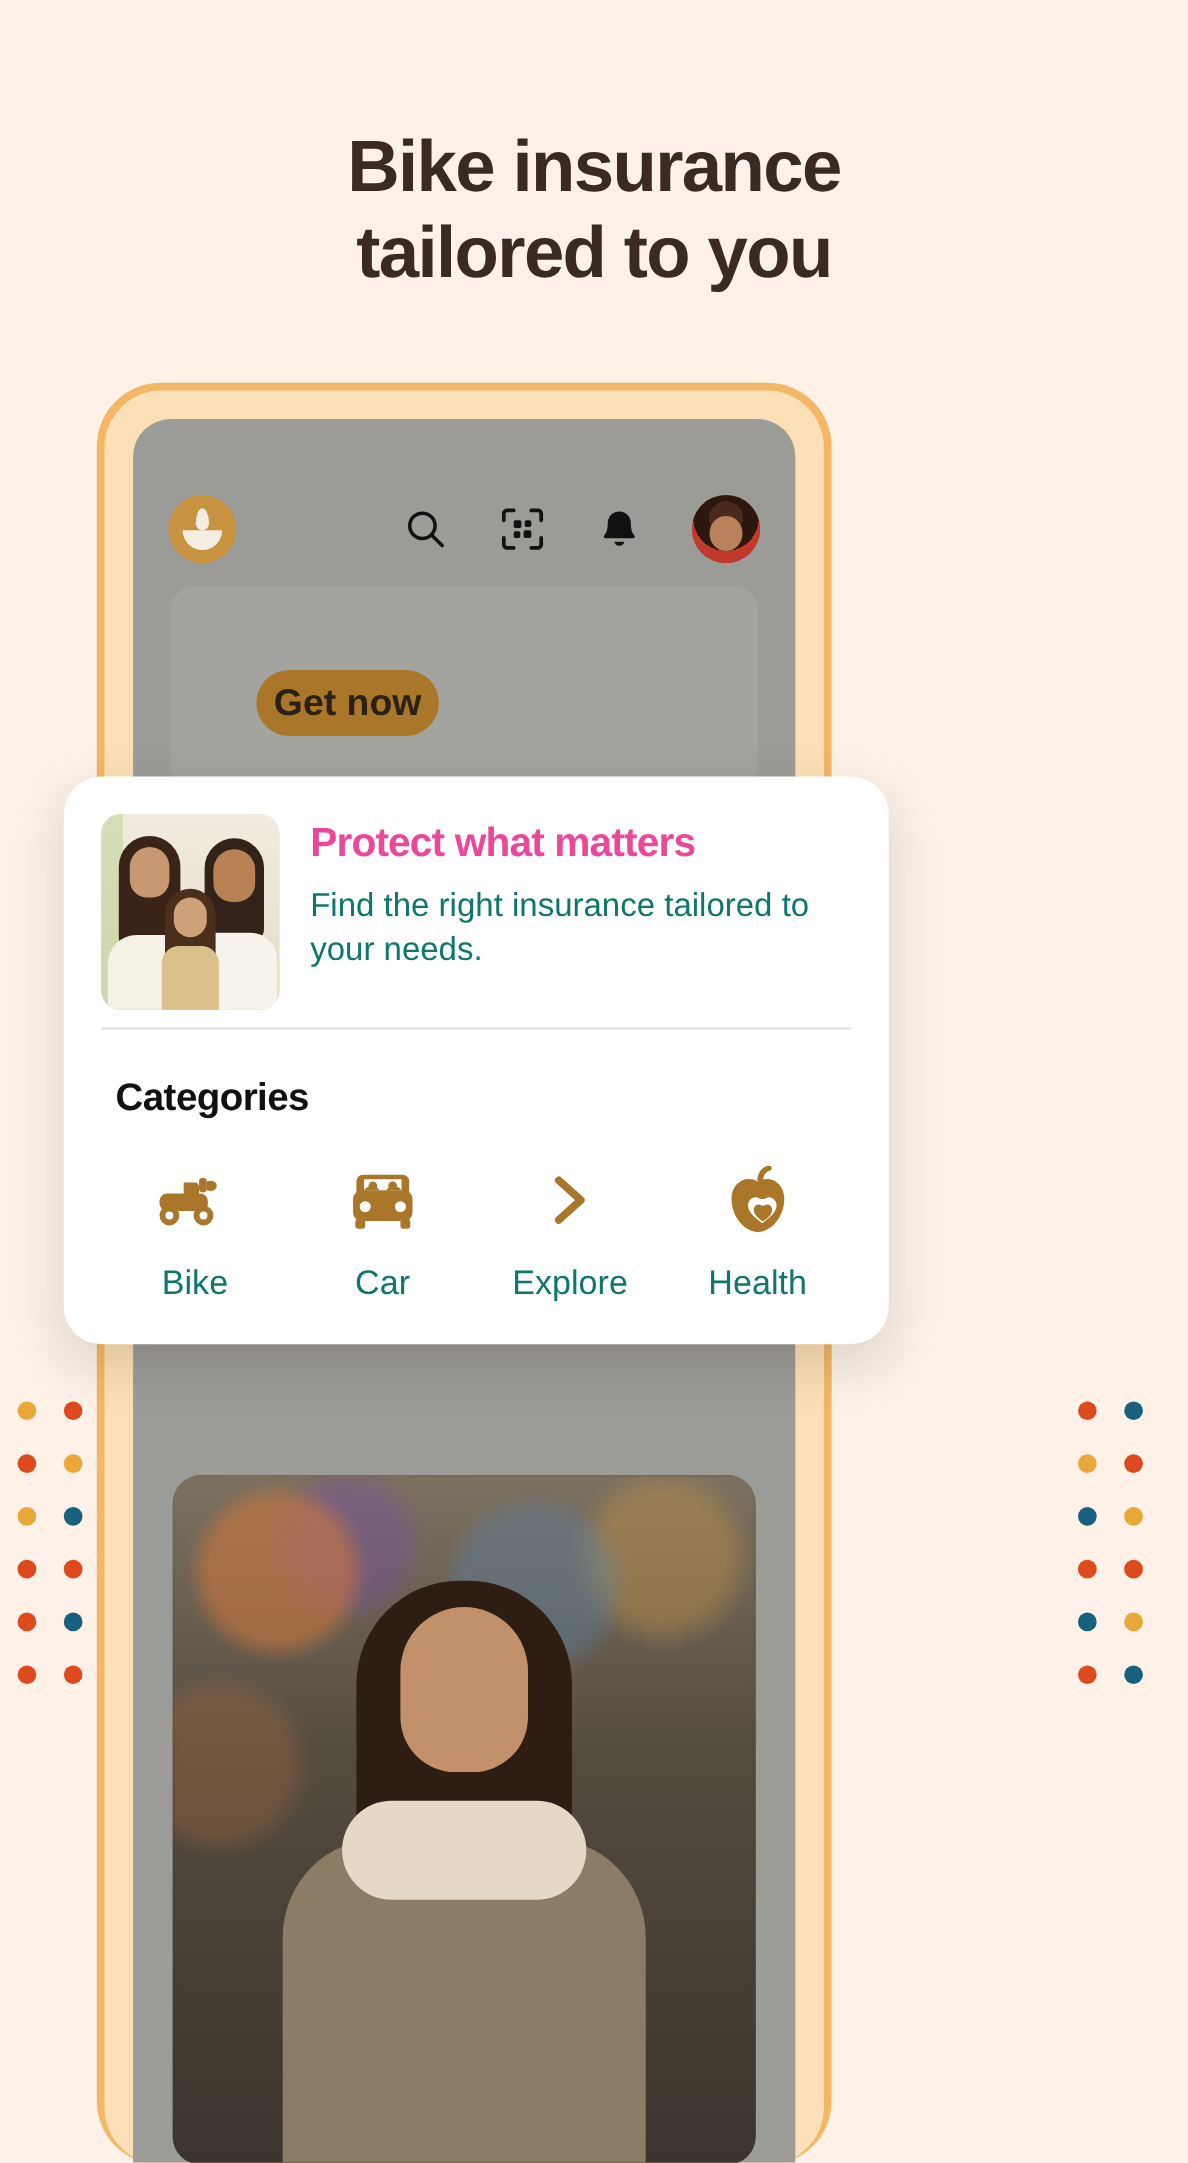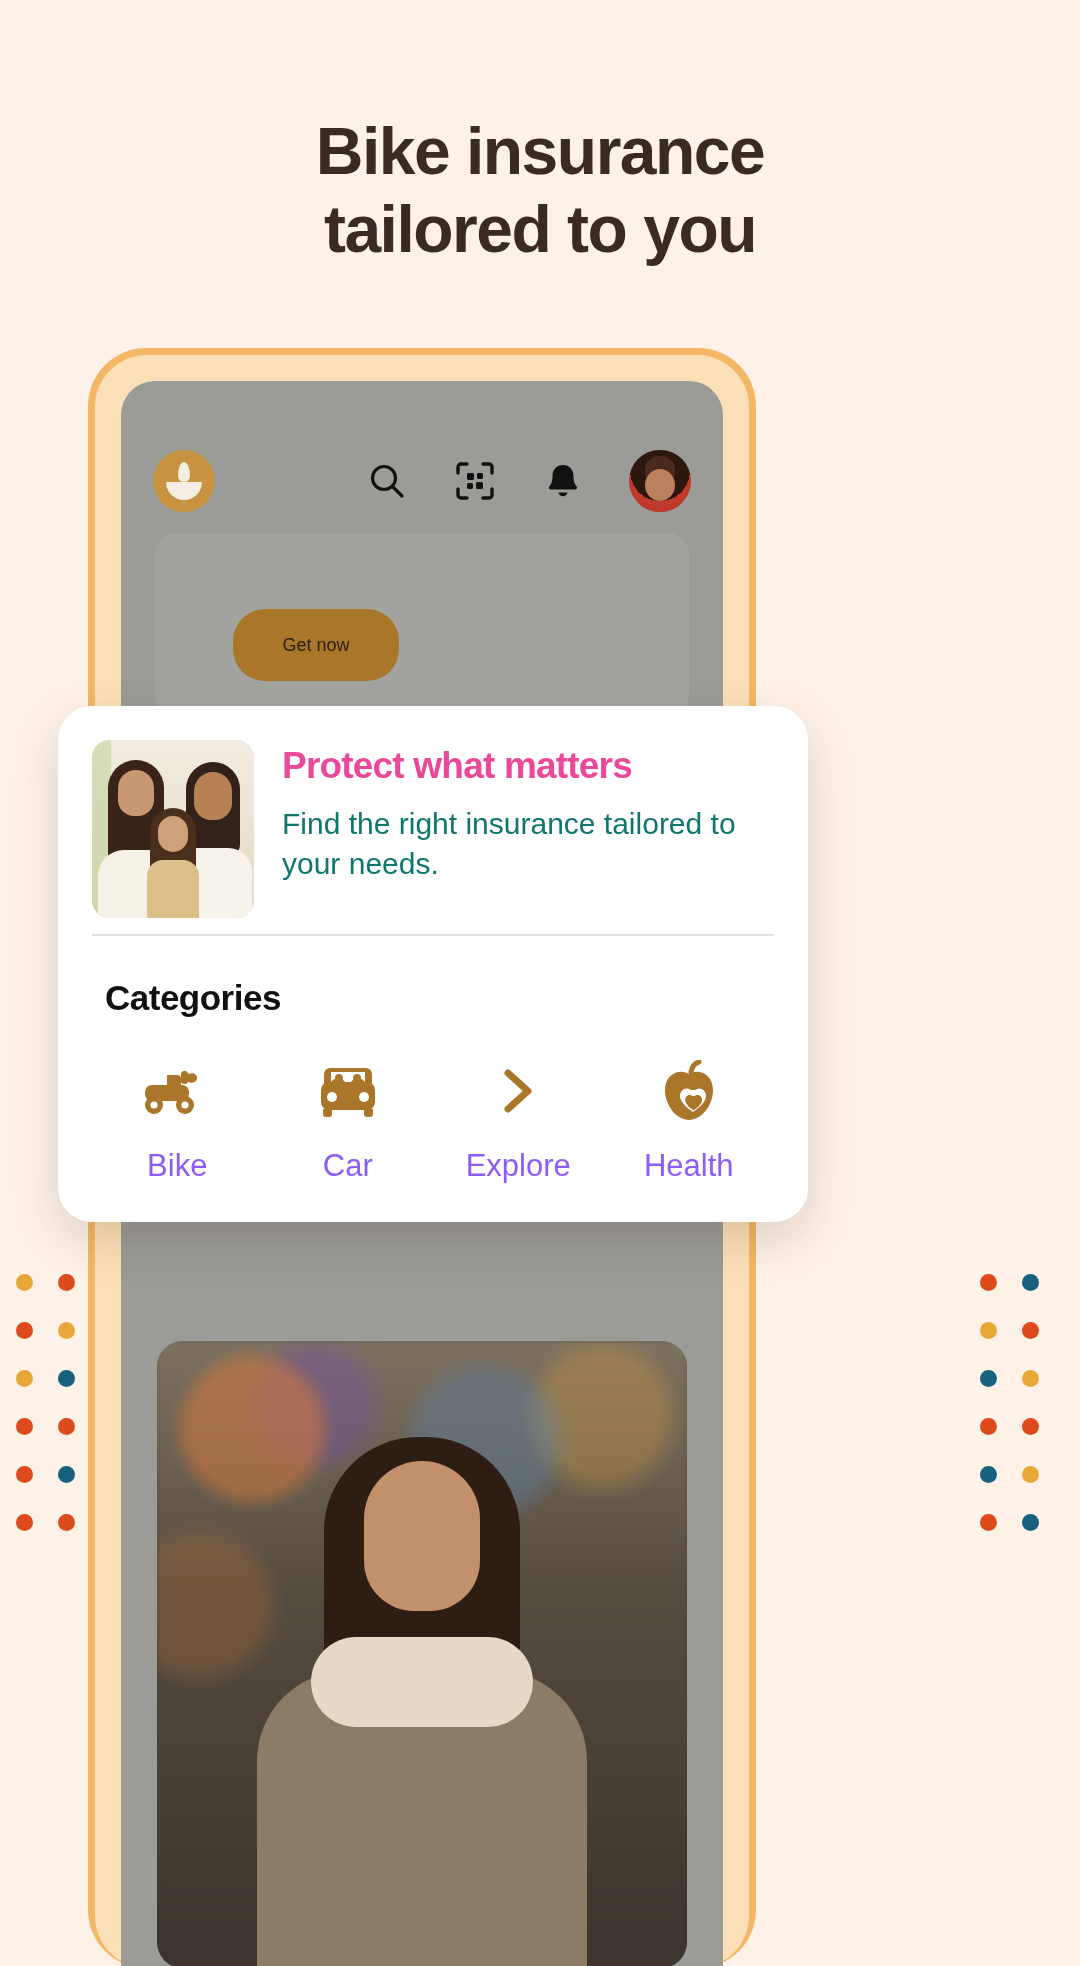--- a/index.html
+++ b/index.html
@@ -91,25 +91,25 @@
   }
 
   
   .promo-block {
     position:absolute; top:152px; left:34px; right:34px; height:184px;
     background:#A3A3A0;
     border-radius:22px;
   }
   .get-now {
     position:absolute; top:228px; left:112px;
-    width:166px; height:72px;
+    width:166px; height:60px;
     background:#A9762A;
     border-radius:32px;
     display:flex; align-items:center; justify-content:center;
-    font-size:18px; font-weight:normal; color:#2B2117;
+    font-size:34px; font-weight:bold; color:#2B2117;
   }
   .offered-row {
     position:absolute; top:374px; left:34px;
     font-size:19px; font-weight:bold;
     display:flex; gap:7px; align-items:baseline;
   }
   .offered-label { color:#3C3C3C; font-weight:normal; }
   .offered-bank { color:#9C6B1E; font-weight:bold; }
 
   
@@ -240,21 +240,21 @@
   }
   .cats {
     position:absolute; left:34px; right:34px; top:350px;
     display:flex;
   }
   .cat { flex:1 1 0; text-align:center; }
   .cat-ic { height:70px; display:flex; align-items:center; justify-content:center; }
   .cat-ic svg { display:block; }
   .cat-label {
     margin-top:22px;
-    font-size:31px; color:#8b5cf6;
+    font-size:31px; color:#0f766e;
   }
 
   
   .dots { position:absolute; display:grid; grid-template-columns:repeat(2, 42px); row-gap:31px; }
   .dots.left  { left:16px;  top:1274px; }
   .dots.right { right:16px; top:1274px; }
   .dot { width:17px; height:17px; border-radius:50%; }
 </style>
 </head>
 <body>

